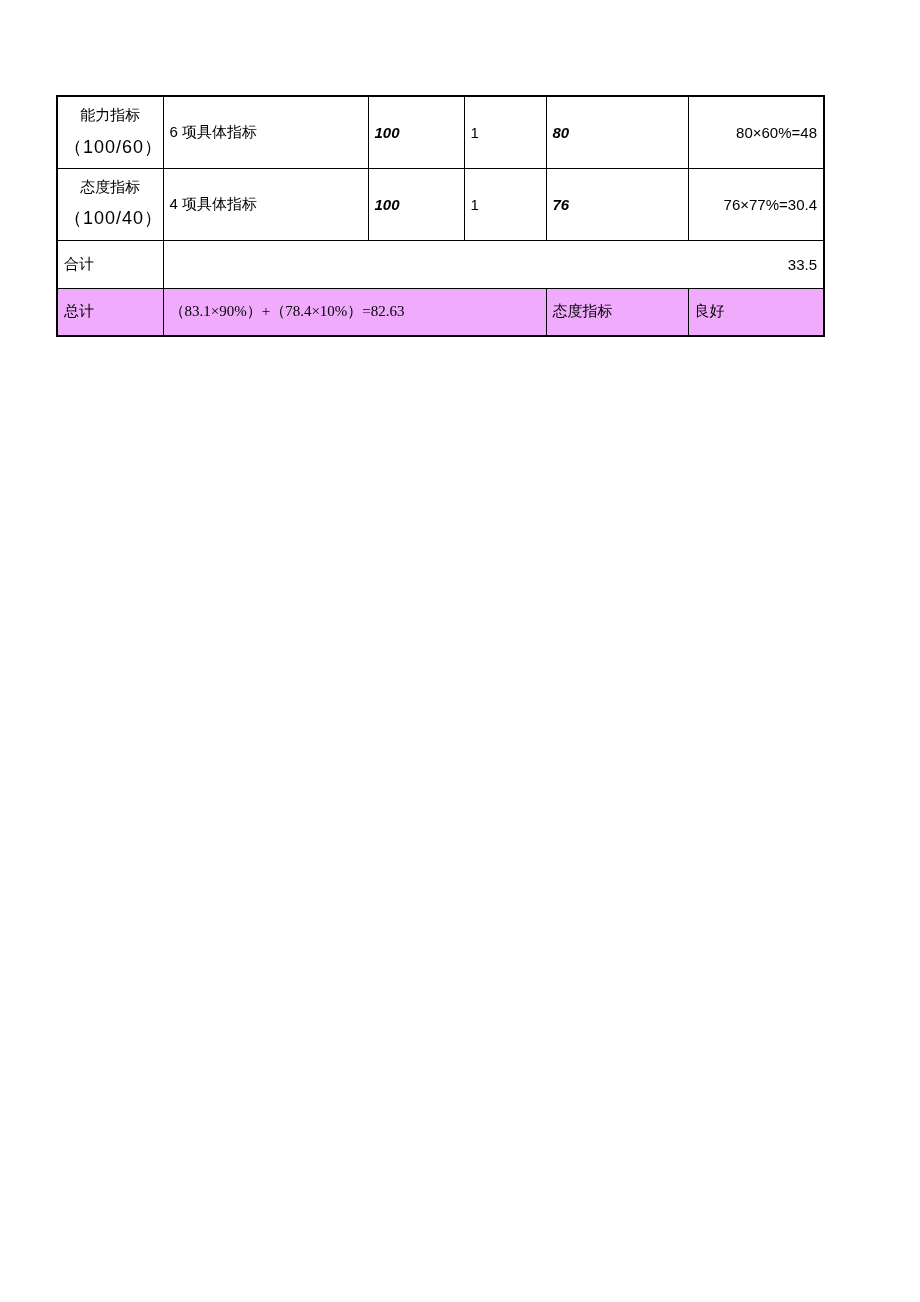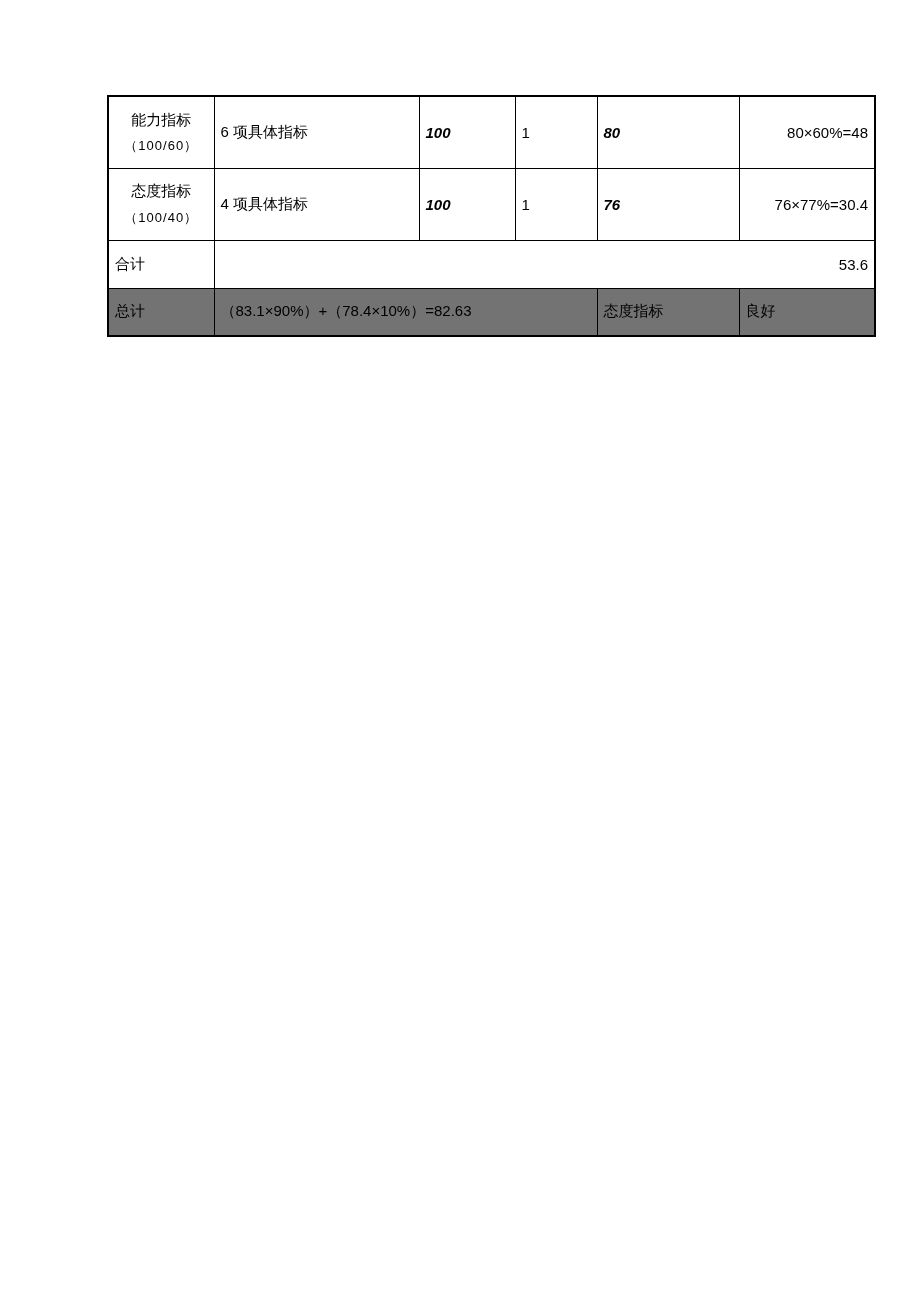--- a/index.html
+++ b/index.html
@@ -11,21 +11,21 @@
       background: #ffffff;
       font-family: "Microsoft YaHei", "SimSun", sans-serif;
       font-size: 15px;
       color: #000;
       width: 920px;
       padding-top: 95px;
     }
     table {
       border-collapse: collapse;
       width: 767px;
-      margin-left: 107px;
+      margin-left: 56px;
       table-layout: fixed;
     }
     td {
       border: 1.5px solid #000;
       vertical-align: middle;
       padding: 4px 6px;
       height: 48px;
     }
     .outer-top {
       border-top: 2px solid #000;
@@ -37,35 +37,36 @@
       border-right: 2px solid #000;
     }
     .outer-bottom {
       border-bottom: 2px solid #000;
     }
     .col-label {
       text-align: center;
       line-height: 1.9;
     }
     .sub {
-      font-size: 13px;
+      font-size: 18px;
       letter-spacing: 1px;
     }
     .center {
     }
     .left {
       text-align: right;
       padding-left: 12px;
     }
     .bold {
       font-weight: 700;
       font-style: italic;
     }
     .blue {
-      background: #737373;
+      background: #f0abfc;
+      font-family: Liberation Serif, serif;
     }
     .h-tall {
       height: 72px;
     }
   </style>
 </head>
 <body>
 
 <table>
   <colgroup>
@@ -98,21 +99,21 @@
       </td>
       <td class="center h-tall">4 项具体指标</td>
       <td class="center bold h-tall">100</td>
       <td class="center h-tall">1</td>
       <td class="center bold h-tall" colspan="2">76</td>
       <td class="left h-tall outer-right">76×77%=30.4</td>
     </tr>
 
     <tr>
       <td class="center outer-left">合计</td>
-      <td class="left outer-right" colspan="6">53.6</td>
+      <td class="left outer-right" colspan="6">33.5</td>
     </tr>
 
     <tr class="blue">
       <td class="center outer-left outer-bottom">总计</td>
       <td class="center outer-bottom" colspan="3">（83.1×90%）+（78.4×10%）=82.63</td>
       <td class="center outer-bottom" colspan="2">态度指标</td>
       <td class="center outer-bottom outer-right">良好</td>
     </tr>
   </tbody>
 </table>

